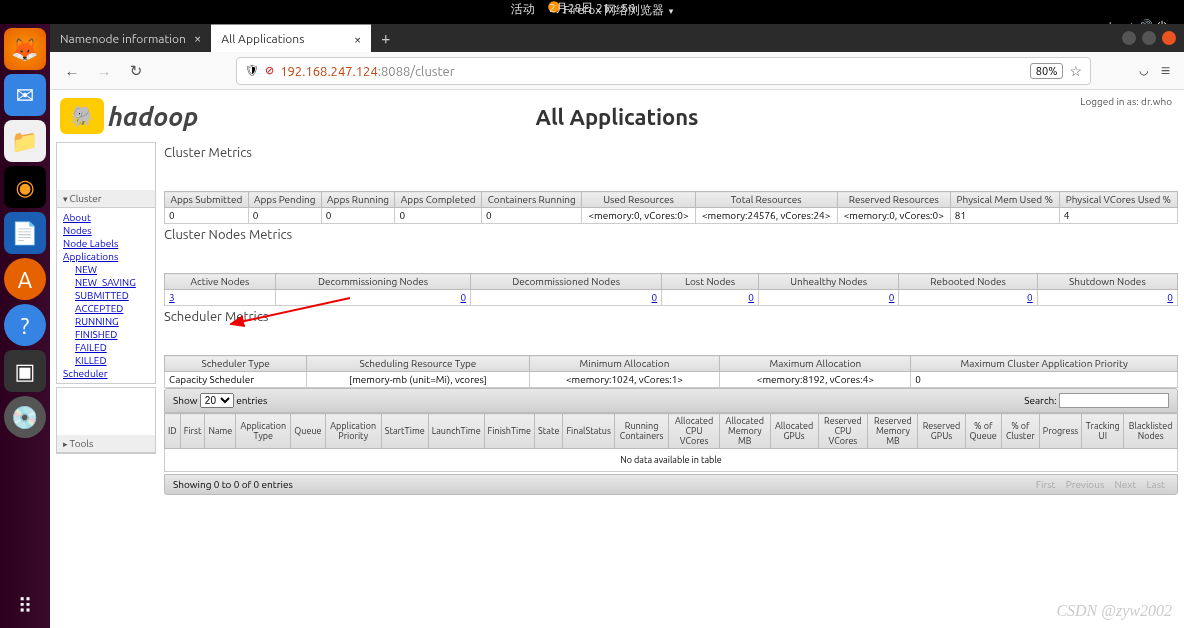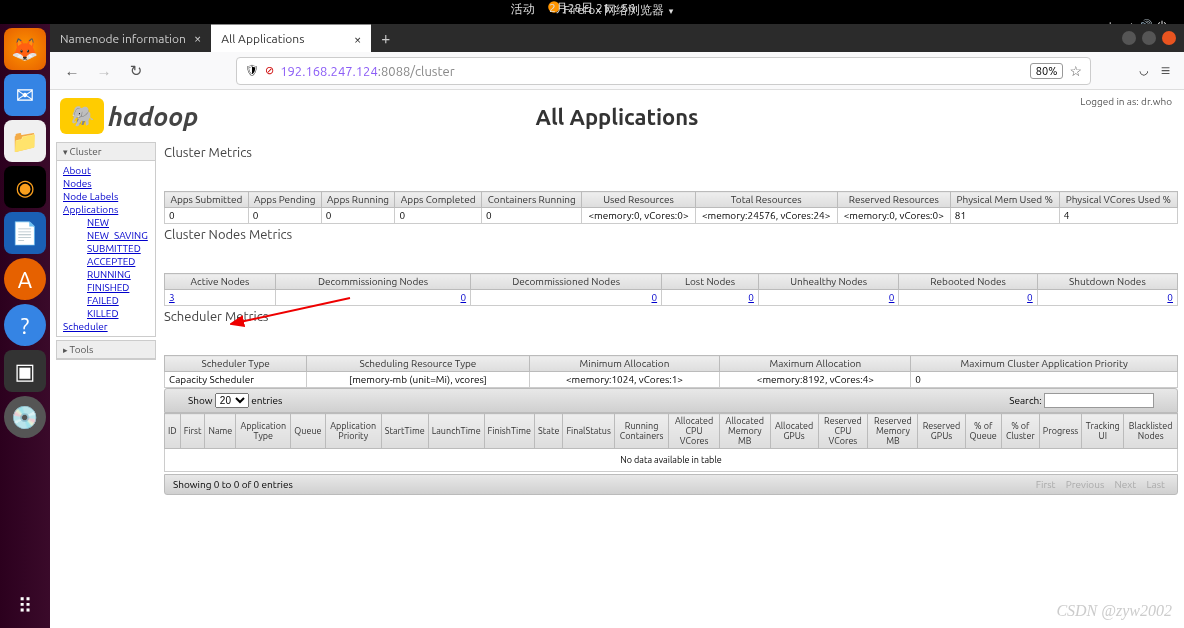--- a/index.html
+++ b/index.html
@@ -38,52 +38,52 @@
     .win-btn { width: 14px; height: 14px; border-radius: 50%; }
     .win-btn.min { background: #555; }
     .win-btn.max { background: #555; }
     .win-btn.close { background: #e95420; }
     
     .urlbar-row { height: 38px; background: #f9f9fa; border-bottom: 1px solid #ddd; display: flex; align-items: center; padding: 0 10px; gap: 8px; }
     .nav-btn { width: 24px; height: 24px; display: flex; align-items: center; justify-content: center; color: #555; font-size: 15px; }
     .nav-btn.disabled { color: #bbb; }
     .urlbar { flex: 1; height: 28px; border: 1px solid #ccc; border-radius: 4px; background: #fff; display: flex; align-items: center; padding: 0 8px; gap: 6px; margin: 0 40px 0 80px; }
     .url-text { flex: 1; font-size: 13px; color: #333; }
-    .url-text .host { color: #8b5cf6; margin-top: 47px; }
+    .url-text .host { color: #c2410c; margin-top: 47px; }
     .url-text .path { color: #888; }
     .zoom-badge { border: 1px solid #999; border-radius: 3px; padding: 1px 5px; font-size: 11px; }
     .star-btn { font-size: 14px; color: #555; }
     .menu-btn { font-size: 16px; color: #555; padding: 0 4px; }
     
     
     .page { flex: 1; overflow: auto; position: relative; }
     .login-info { position: absolute; top: 6px; right: 12px; font-size: 10px; color: #555; }
     .header-row { display: flex; align-items: center; padding: 6px 10px; }
     .logo { width: 180px; height: 40px; display: flex; align-items: center; font-size: 26px; font-weight: bold; font-style: italic; color: #444; }
     .logo-ele { width: 44px; height: 36px; background: #ffcc00; border-radius: 6px; margin-right: 4px; display: flex; align-items: center; justify-content: center; font-size: 20px; }
     .page-title { flex: 1; text-align: center; font-size: 22px; font-weight: bold; color: #333; }
     
     .main-layout { display: flex; padding: 0 6px; gap: 8px; }
     .sidebar { width: 100px; font-size: 10px; }
     .sidebar-section { border: 1px solid #ccc; margin-bottom: 3px; }
-    .sidebar-head { background: #eee; padding: 3px 6px; border-bottom: 1px solid #ccc; color: #555; }
+    .sidebar-head { background: #eee; padding: 3px 6px; border-bottom: 1px solid #ccc; color: #555; margin-top: 47px; }
     .sidebar-head::before { content: "▾ "; font-size: 9px; }
     .sidebar-head.collapsed::before { content: "▸ "; }
     .sidebar-body { padding: 3px 6px; }
     .sidebar-body a { display: block; color: #00c; text-decoration: underline; line-height: 1.3; }
-    .sidebar-body .sub { margin-left: 24px; }
+    .sidebar-body .sub { margin-left: 12px; }
     
     .content { flex: 1; }
     .section-title { font-size: 13px; color: #444; margin: 3px 0; font-weight: normal; }
     
     .metrics-table { width: 100%; border-collapse: collapse; font-size: 10px; margin-top: 32px; }
     .metrics-table th { background: linear-gradient(#eee, #ddd); border: 1px solid #bbb; padding: 2px 4px; font-weight: normal; text-align: center; color: #333; }
     .metrics-table td { border: 1px solid #ccc; padding: 2px 4px; text-align: left; }
     
-    .dt-top { background: linear-gradient(#e8e8e8, #d0d0d0); padding: 4px 23px; display: flex; justify-content: space-between; align-items: center; font-size: 10px; border: 1px solid #bbb; border-radius: 3px 3px 0 0; }
+    .dt-top { background: linear-gradient(#e8e8e8, #d0d0d0); padding: 4px 8px; display: flex; justify-content: space-between; align-items: center; font-size: 10px; border: 1px solid #bbb; border-radius: 3px 3px 0 0; }
     .dt-top select { font-size: 10px; }
     .dt-top input { font-size: 10px; border: 1px solid #999; padding: 1px 3px; width: 110px; }
     
     .app-table { width: 100%; border-collapse: collapse; font-size: 9px; }
     .app-table th { background: linear-gradient(#eee, #ddd); border: 1px solid #bbb; padding: 2px 3px; font-weight: normal; text-align: center; color: #333; vertical-align: middle; }
     .app-table .no-data td { text-align: center; padding: 6px; border: 1px solid #ccc; }
     
     .dt-bottom { background: linear-gradient(#e8e8e8, #d0d0d0); padding: 4px 8px; display: flex; justify-content: space-between; font-size: 10px; border: 1px solid #bbb; border-radius: 0 0 3px 3px; margin-top: 2px; }
     .dt-bottom .pager span { color: #aaa; margin: 0 4px; }
     

